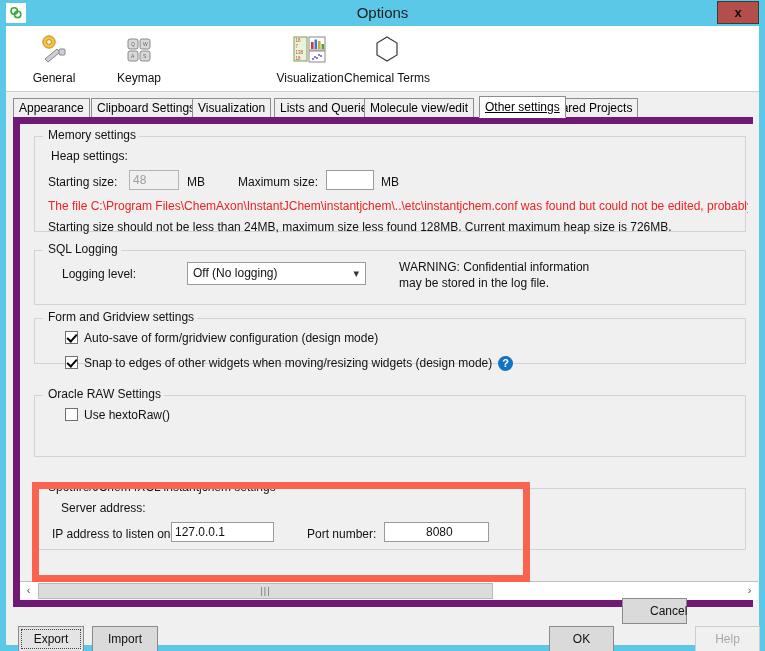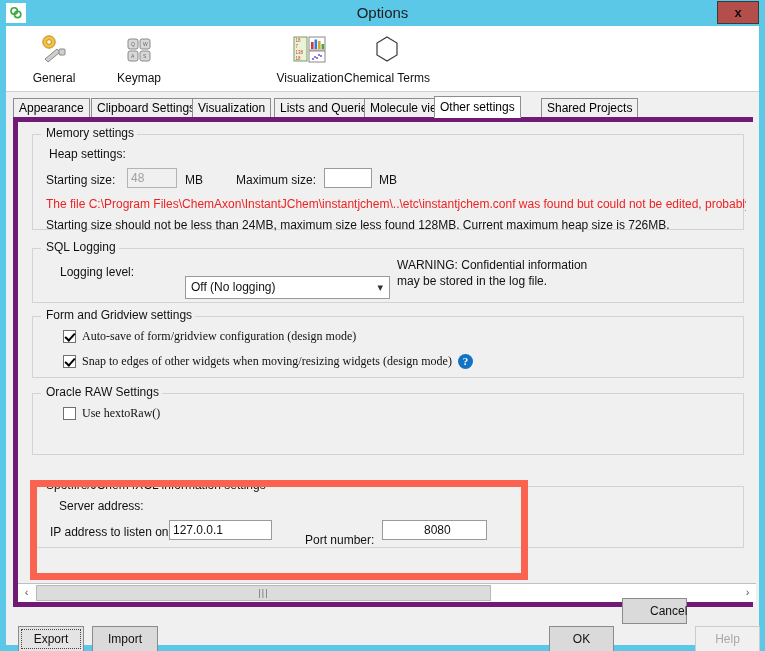--- a/index.html
+++ b/index.html
@@ -144,21 +144,21 @@
     z-index: 5;
   }
 
   
   #tabpanel {
     position: absolute;
     left: 7px; top: 91px;
     width: 740px;
     height: 490px;
     background: #f0f0f0;
-    border: 5px solid #701a75;
+    border: 7px solid #701a75;
     box-sizing: border-box;
   }
   #panel-inner {
     position: absolute;
     left: 0; top: 0;
     width: 738px;
     height: 470px;
     overflow: hidden;
     background: #f0f0f0;
   }
@@ -244,24 +244,22 @@
     right: 6px; top: 0;
     line-height: 21px;
     font-size: 11px;
     color: #333;
   }
 
   
   .cbrow {
     position: absolute;
     display: flex;
-    align-items: center;
     white-space: nowrap;
     cursor: pointer;
-    font-family: Liberation Serif, serif;
   }
   .cbox {
     width: 13px; height: 13px;
     border: 1px solid #707070;
     background: #fff;
     box-sizing: border-box;
     margin-right: 6px;
     position: relative;
     flex: none;
   }
@@ -459,21 +457,21 @@
         <div class="cat-label">Chemical Terms</div>
       </div>
     </div>
 
     <div id="tabstrip">
       <div class="tab" style="left:0px;">Appearance</div>
       <div class="tab" style="left:78px;">Clipboard Settings</div>
       <div class="tab" style="left:179px;">Visualization</div>
       <div class="tab" style="left:261px;">Lists and Queries</div>
       <div class="tab" style="left:351px;">Molecule view/edit</div>
-      <div class="tab active" style="left:421px;">Other settings</div>
+      <div class="tab active" style="left:466px;text-decoration:underline;">Other settings</div>
       <div class="tab" style="left:528px;text-align:right;">Shared Projects</div>
     </div>
 
     <div id="tabpanel">
       <div id="panel-inner">
 
         <div class="group" style="left:14px; top:12px; width:712px; height:96px;">
           <div class="gb-top-left"></div>
           <div class="gb-top-right" style="width:613px;"></div>
           <div class="group-title">Memory settings</div>
@@ -493,30 +491,30 @@
           <div class="lbl" style="left:13px; top:84px;">Starting size should not be less than 24MB, maximum size less found 128MB. Current maximum heap size is 726MB.</div>
         </div>
 
         <div class="group" style="left:14px; top:126px; width:712px; height:55px;padding-left:44px;">
           <div class="gb-top-left"></div>
           <div class="gb-top-right" style="width:645px;"></div>
           <div class="group-title">SQL Logging</div>
 
           <div class="lbl" style="left:27px; top:17px;">Logging level:</div>
 
-          <div class="combo" style="left:152px; top:12px; width:205px;margin-top:16px;">
+          <div class="combo" style="left:152px; top:12px; width:179px;">
             <div class="combo-text">Off (No logging)</div>
             <div class="combo-arrow">▾</div>
           </div>
 
           <div class="lbl" style="left:364px; top:10px;">WARNING: Confidential information</div>
           <div class="lbl" style="left:364px; top:26px;">may be stored in the log file.</div>
         </div>
 
-        <div class="group" style="left:14px; top:194px; width:712px; height:62px;">
+        <div class="group" style="left:14px; top:194px; width:712px; height:46px;">
           <div class="gb-top-left"></div>
           <div class="gb-top-right" style="width:562px;"></div>
           <div class="group-title">Form and Gridview settings</div>
 
           <div class="cbrow" style="left:30px; top:13px;">
             <span class="cbox checked"></span>
             <span class="cb-label">Auto-save of form/gridview configuration (design mode)</span>
           </div>
 
           <div class="cbrow" style="left:30px; top:38px;">
@@ -533,28 +531,28 @@
 
           <div class="cbrow" style="left:30px; top:13px;">
             <span class="cbox"></span>
             <span class="cb-label">Use hextoRaw()</span>
           </div>
         </div>
 
         <div class="group" style="left:14px; top:364px; width:712px; height:62px;">
           <div class="gb-top-left"></div>
           <div class="gb-top-right" style="width:525px;"></div>
-          <div class="group-title">Spotfire/JChem4XCL information settings</div>
+          <div class="group-title">Spotfire/JChem4XCL instantjchem settings</div>
 
           <div class="lbl" style="left:26px; top:13px;">Server address:</div>
 
           <div class="lbl" style="left:17px; top:39px;">IP address to listen on:</div>
           <div class="tfield" style="left:136px; top:34px; width:103px;">127.0.0.1</div>
 
-          <div class="lbl" style="left:272px; top:39px;margin-top:8px;">Port number:</div>
+          <div class="lbl" style="left:272px; top:39px;">Port number:</div>
           <div class="tfield" style="left:349px; top:34px; width:105px;padding-left:41px;">8080</div>
         </div>
 
         <div id="red-highlight"></div>
 
       </div>
 
       <div id="hscroll">
         <div class="sb-arrow" style="left:0;">‹</div>
         <div id="sb-thumb">|||</div>

